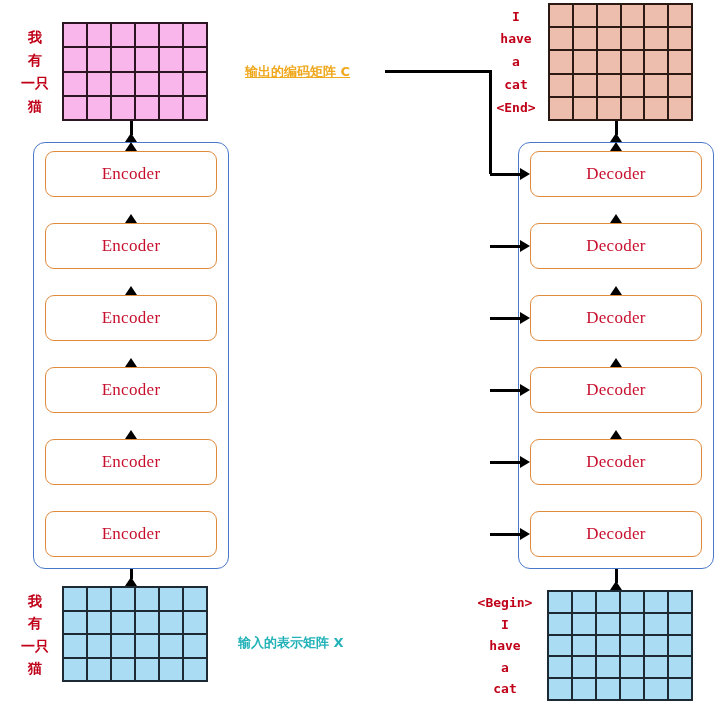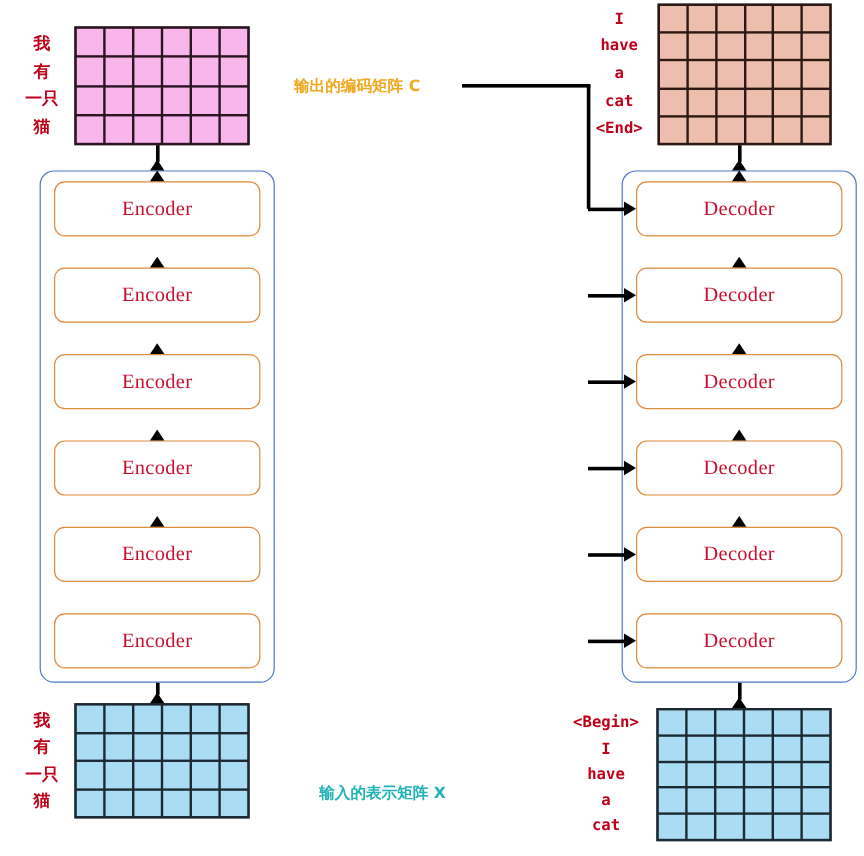--- a/index.html
+++ b/index.html
@@ -137,22 +137,22 @@
     <div class="vline" style="left: 129.5px; top: 557px;"></div>
     <div class="arrow-up" style="left: 125px; top: 430px;"></div>
     <div class="vline" style="left: 129.5px; top: 485px;"></div>
     <div class="arrow-up" style="left: 125px; top: 358px;"></div>
     <div class="vline" style="left: 129.5px; top: 413px;"></div>
     <div class="arrow-up" style="left: 125px; top: 286px;"></div>
     <div class="vline" style="left: 129.5px; top: 341px;"></div>
     <div class="arrow-up" style="left: 125px; top: 214px;"></div>
     <div class="vline" style="left: 129.5px; top: 269px;"></div>
     <div class="arrow-up" style="left: 125px; top: 142px;"></div>
-    <div class="caption cap-c" style="left: 245px; top: 63px;">输出的编码矩阵  C</div>
-    <div class="caption cap-x" style="left: 238px; top: 652px; margin-left: 28px;">输入的表示矩阵  X</div>
+    <div class="caption cap-c" style="left: 245px; top: 63px; text-decoration: underline;">输出的编码矩阵  C</div>
+    <div class="caption cap-x" style="left: 238px; top: 634px;">输入的表示矩阵  X</div>
     <div class="matrix mat-salmon" style="left: 548px; top: 3px; width: 145px; height: 118px; grid-template-columns: repeat(6, 1fr); grid-template-rows: repeat(5, 1fr);">
       <div class="cell"></div>
       <div class="cell"></div>
       <div class="cell"></div>
       <div class="cell"></div>
       <div class="cell"></div>
       <div class="cell"></div>
       <div class="cell"></div>
       <div class="cell"></div>
       <div class="cell"></div>

